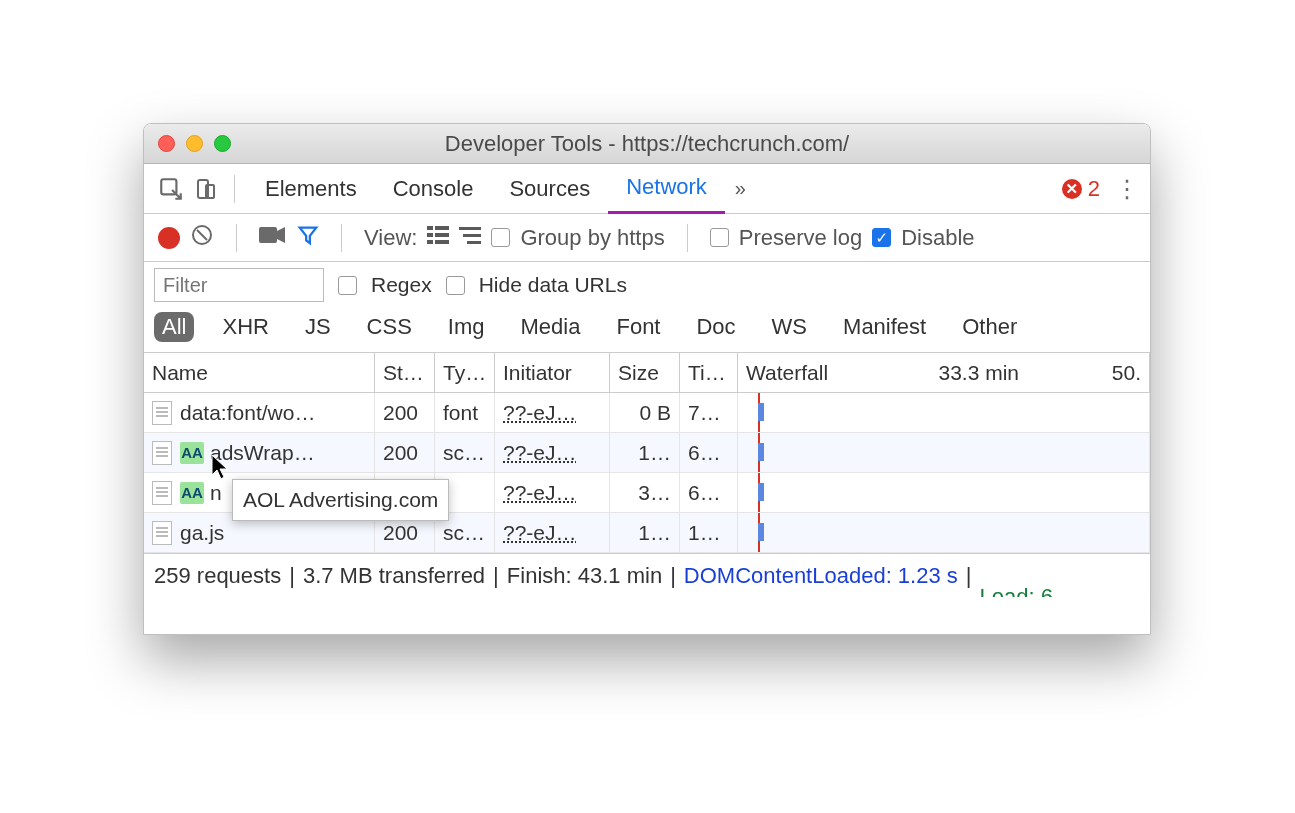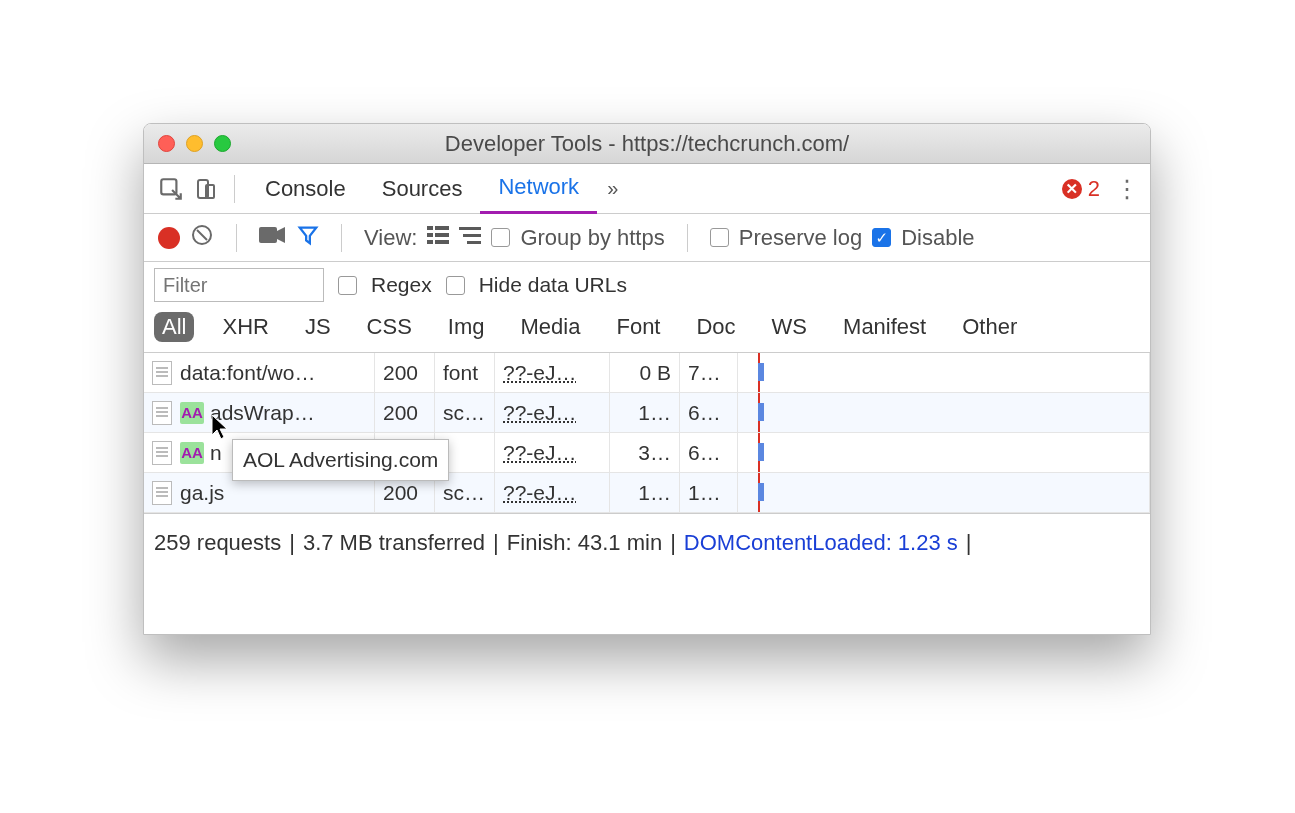--- a/index.html
+++ b/index.html
@@ -88,34 +88,34 @@
   .col-wf{flex:1; position:relative;}
   .wf-label{position:absolute;left:8px;}
   .wf-tick{position:absolute; right:130px;}
   .wf-right{position:absolute; right:8px;}
   .rows { height:160px; overflow:hidden; position:relative;}
   .row { display:flex; height:40px; border-bottom:1px solid #e5e5e5; font-size:21px; align-items:center;}
   .row:nth-child(even){background:#f5f9ff;}
   .row > div {border-right:1px solid #e5e5e5; height:100%; display:flex; align-items:center; padding:0 8px; overflow:hidden; white-space:nowrap; text-overflow:ellipsis;}
   .file-ico{width:20px;height:24px;border:1px solid #bbb;background:#fff;margin-right:8px;flex-shrink:0; position:relative;}
   .file-ico::after{content:"";position:absolute;top:5px;left:3px;right:3px;height:2px;background:#bbb; box-shadow:0 4px 0 #bbb,0 8px 0 #bbb;}
-  .aa-badge{width:24px;height:22px;background:#9be29b;color:#a21caf;font-weight:bold;font-size:15px;display:flex;align-items:center;justify-content:center;margin-right:6px;flex-shrink:0;border-radius:2px;}
+  .aa-badge{width:24px;height:22px;background:#9be29b;color:#0c4a6e;font-weight:bold;font-size:15px;display:flex;align-items:center;justify-content:center;margin-right:6px;flex-shrink:0;border-radius:2px;}
   .init-link{text-decoration:underline dotted;color:#333;}
   .size-cell{justify-content:flex-end;}
   .wf-cell-inner{position:relative;width:100%;height:100%;}
   .wf-line{position:absolute;top:0;bottom:0;width:2px;background:#d93025;left:12px;}
   .wf-bar{position:absolute;top:10px;height:18px;width:6px;background:#5b87e0;left:12px;}
   .tooltip{
     position:absolute; left:88px; top:86px;
     background:#fff;border:1px solid #bbb; padding:8px 10px;
     box-shadow:0 3px 10px rgba(0,0,0,0.25); font-size:21px; z-index:10;
   }
   .cursor{position:absolute;left:66px;top:60px;z-index:11;pointer-events:none;}
   .statusbar{
-    height:44px;border-top:1px solid #ccc;display:flex;
+    height:44px;border-top:1px solid #ccc;display:flex;align-items:center;
     padding:16px 10px;font-size:22px;color:#333;white-space:nowrap;overflow:hidden;
   }
   .statusbar .dcl{color:#1a3fd6;}
   .statusbar .load{color:#15803d;margin-top:42px;}
   .statusbar .sep{margin:0 8px;color:#333;}
 </style>
 </head>
 <body>
 
 <div class="window">
@@ -136,20 +136,21 @@
           <path d="M13 13 L21 21 M21 16 L21 21 L16 21"></path>
         </svg>
     </div>
     <div class="icon-btn">
       <svg viewBox="0 0 24 24" width="24" height="24" fill="none" stroke="#6a6a6a" stroke-width="2">
           <rect x="5" y="3" width="10" height="18" rx="2"></rect>
           <rect x="13" y="8" width="8" height="13" rx="1"></rect>
         </svg>
     </div>
     <div class="vsep"></div>
+    <div class="tab">Elements</div>
     <div class="tab">Console</div>
     <div class="tab">Sources</div>
     <div class="tab active">Network</div>
     <div class="more-chev">»</div>
     <div class="err-badge">
       <span class="circle">✕</span>
       <span>2</span>
     </div>
     <div class="kebab">⋮</div>
   </div>
@@ -217,20 +218,33 @@
     <span class="type-chip">CSS</span>
     <span class="type-chip">Img</span>
     <span class="type-chip">Media</span>
     <span class="type-chip">Font</span>
     <span class="type-chip">Doc</span>
     <span class="type-chip">WS</span>
     <span class="type-chip">Manifest</span>
     <span class="type-chip">Other</span>
   </div>
 
+  <div class="grid-head">
+    <div class="col-name">Name</div>
+    <div class="col-st">St…</div>
+    <div class="col-ty">Ty…</div>
+    <div class="col-init">Initiator</div>
+    <div class="col-size">Size</div>
+    <div class="col-time">Ti…</div>
+    <div class="col-wf">
+      <span class="wf-label">Waterfall</span>
+      <span class="wf-tick">33.3 min</span>
+      <span class="wf-right">50.</span>
+    </div>
+  </div>
 
   <div class="rows">
     <div class="row">
       <div class="col-name">
           <span class="file-ico" style="border:1px solid #bbb;"></span>
           <span>data:font/wo…</span>
         </div>
       <div class="col-st">200</div>
       <div class="col-ty">font</div>
       <div class="col-init">

